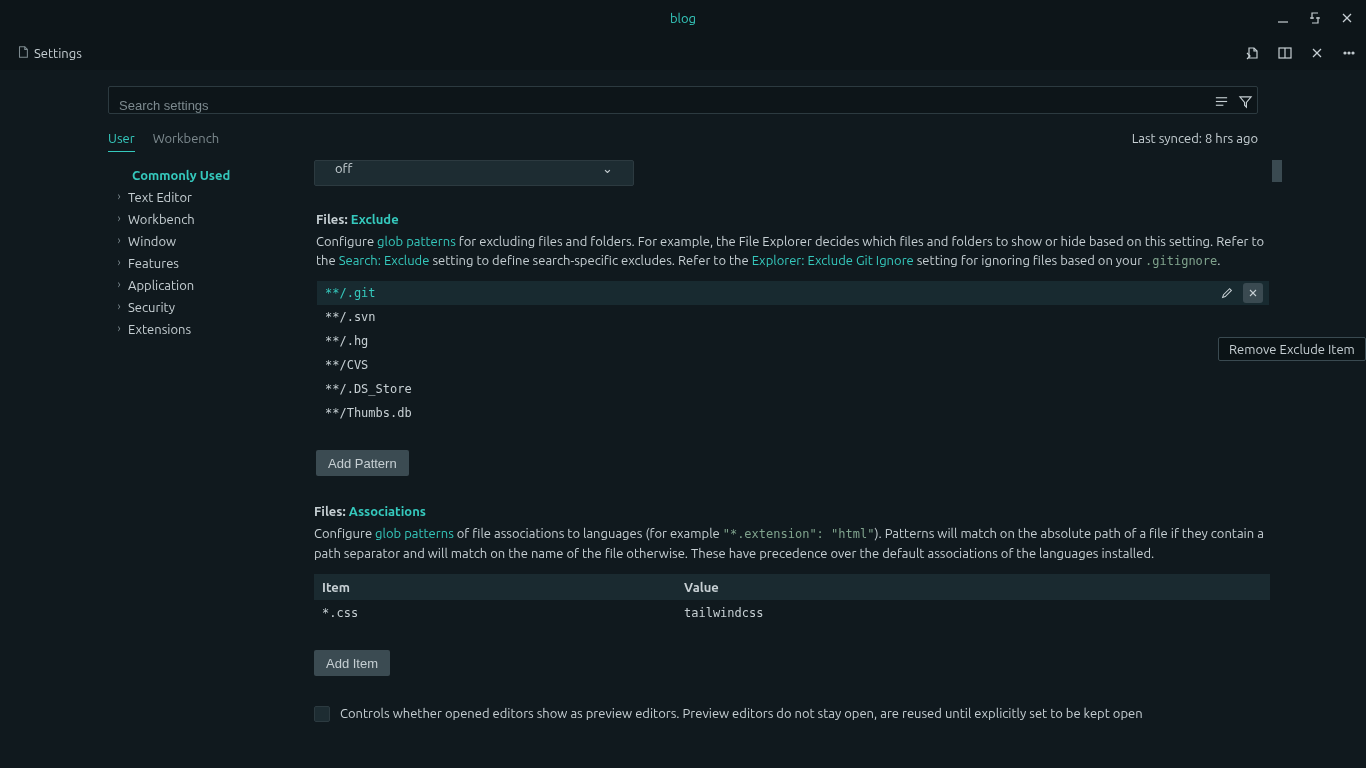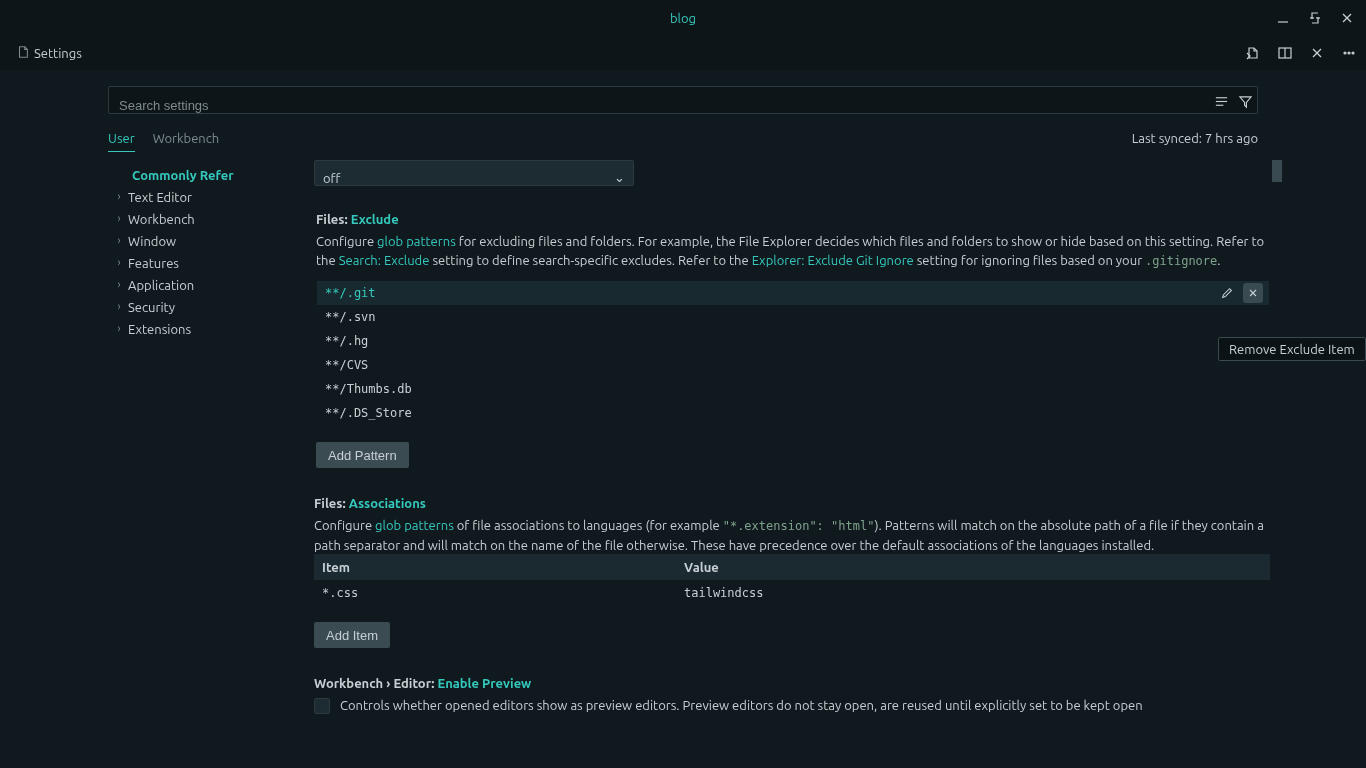--- a/index.html
+++ b/index.html
@@ -76,21 +76,21 @@
   .toc{width:206px;padding-top:14px;}
   .toc-item{display:flex;align-items:center;gap:4px;height:22px;color:var(--text);cursor:pointer;padding-left:6px;}
   .toc-item.commonly{color:var(--accent);font-weight:600;padding-left:24px;}
   .toc-item .label{font-size:13px;}
   .chev{display:inline-block;width:10px;text-align:center;color:var(--muted);font-size:11px;transform:translateY(-1px);}
 
   .content{flex:1;position:relative;padding-right:96px;padding-top:10px;overflow:hidden;}
   .scrollbar-thumb{position:absolute;right:84px;top:10px;width:10px;height:22px;background:#3a4a51;border-radius:0;}
 
   
-  .dropdown{width:320px;height:26px;background:#1d2c32;border:1px solid var(--border);border-radius:2px;display:flex;align-items:flex-end;justify-content:space-between;padding:0 8px;color:var(--text);cursor:pointer;margin-left:0;}
+  .dropdown{width:320px;height:26px;background:#1d2c32;border:1px solid var(--border);border-radius:2px;display:flex;align-items:flex-start;justify-content:space-between;padding:0 20px;color:var(--text);cursor:pointer;margin-left:0;}
   .dropdown .dd-label{font-size:13px;}
   .dropdown .dd-chev{color:var(--text);}
 
   
   .setting{margin-top:28px;border-left:2px solid transparent;padding-left:0;position:relative;}
   .setting.modified{border-left:2px solid var(--accent);padding-left:10px;margin-left:-12px;}
   .setting .heading{font-size:13px;margin-bottom:6px;}
   .setting .heading .sec{color:var(--text);}
   .setting .heading .sec b{font-weight:600;}
   .setting .heading .key{color:var(--accent);font-weight:600;}
@@ -98,24 +98,24 @@
 
   
   .exclude-list{margin-top:10px;border:1px solid transparent;}
   .ex-row{height:24px;display:flex;align-items:center;padding:0 8px;font-family:ui-monospace,Menlo,Consolas,monospace;font-size:12px;color:var(--text);position:relative;}
   .ex-row.hl{background:var(--hl-row);color:var(--accent);}
   .ex-actions{position:absolute;right:6px;top:2px;display:flex;gap:6px;}
   .ex-act{width:20px;height:20px;display:flex;align-items:center;justify-content:center;border-radius:3px;cursor:pointer;color:var(--text);}
   .ex-act.edit svg{width:14px;height:14px;stroke:currentColor;fill:none;stroke-width:1.2;}
   .ex-act.remove{background:#3a4a51;}
   .ex-act.remove svg{width:12px;height:12px;stroke:currentColor;fill:none;stroke-width:1.5;}
-  .btn{display:inline-flex;align-items:center;height:26px;padding:0 12px;background:var(--btn);color:var(--text);border:none;border-radius:2px;font-size:13px;cursor:pointer;margin-top:16px;}
-
-  
-  .assoc-head{display:flex;background:#1a2a30;height:26px;align-items:center;margin-top:0;}
+  .btn{display:inline-flex;align-items:center;height:26px;padding:0 12px;background:var(--btn);color:var(--text);border:none;border-radius:2px;font-size:13px;cursor:pointer;margin-top:24px;}
+
+  
+  .assoc-head{display:flex;background:#1a2a30;height:26px;align-items:center;margin-top:12px;}
   .assoc-head .col{padding:0 8px;font-weight:600;font-size:13px;}
   .assoc-row{display:flex;height:26px;align-items:center;}
   .assoc-row .col{padding:0 8px;font-size:13px;font-family:ui-monospace,Menlo,Consolas,monospace;font-size:12px;}
   .col.item{width:362px;}
   .col.value{flex:1;}
 
   
   .cbx-row{display:flex;gap:10px;margin-top:6px;}
   .cbx{width:16px;height:16px;border:1px solid var(--border);background:#1d2c32;border-radius:2px;margin-top:2px;flex-shrink:0;cursor:pointer;}
   .cbx-label{line-height:1.45;}
@@ -214,28 +214,28 @@
           </svg>
       </div>
     </div>
   </div>
 
   <div class="scope-row">
     <div class="scope-tabs">
       <div class="scope-tab active">User</div>
       <div class="scope-tab">Workbench</div>
     </div>
-    <div class="sync">Last synced: 7 hrs ago</div>
+    <div class="sync">Last synced: 8 hrs ago</div>
   </div>
 
   <div class="columns">
 
     <div class="toc">
       <div class="toc-item commonly">
-        <span class="label">Commonly Refer</span>
+        <span class="label">Commonly Used</span>
       </div>
       <div class="toc-item">
           <span class="chev">›</span>
           <span class="label">Text Editor</span>
         </div>
       <div class="toc-item">
           <span class="chev">›</span>
           <span class="label">Workbench</span>
         </div>
       <div class="toc-item">
@@ -296,24 +296,24 @@
           <div class="ex-row">
               <span>**/.svn</span>
             </div>
           <div class="ex-row">
               <span>**/.hg</span>
             </div>
           <div class="ex-row">
               <span>**/CVS</span>
             </div>
           <div class="ex-row">
+              <span>**/.DS_Store</span>
+            </div>
+          <div class="ex-row">
               <span>**/Thumbs.db</span>
-            </div>
-          <div class="ex-row">
-              <span>**/.DS_Store</span>
             </div>
         </div>
         <button class="btn">Add Pattern</button>
       </div>
 
       <div class="setting modified">
         <div class="heading">
           <span class="sec"><b>Files:</b></span>
           <span class="key">Associations</span>
         </div>
@@ -325,24 +325,20 @@
           <div class="col value">Value</div>
         </div>
         <div class="assoc-row">
           <div class="col item">*.css</div>
           <div class="col value">tailwindcss</div>
         </div>
         <button class="btn">Add Item</button>
       </div>
 
       <div class="setting modified">
-        <div class="heading">
-          <span class="sec"><b>Workbench › Editor:</b></span>
-          <span class="key">Enable Preview</span>
-        </div>
         <div class="cbx-row">
           <div class="cbx"></div>
           <div class="cbx-label desc">Controls whether opened editors show as preview editors. Preview editors do not stay open, are reused until explicitly set to be kept open</div>
         </div>
       </div>
 
       <div class="scrollbar-thumb"></div>
 
     </div>
   </div>

